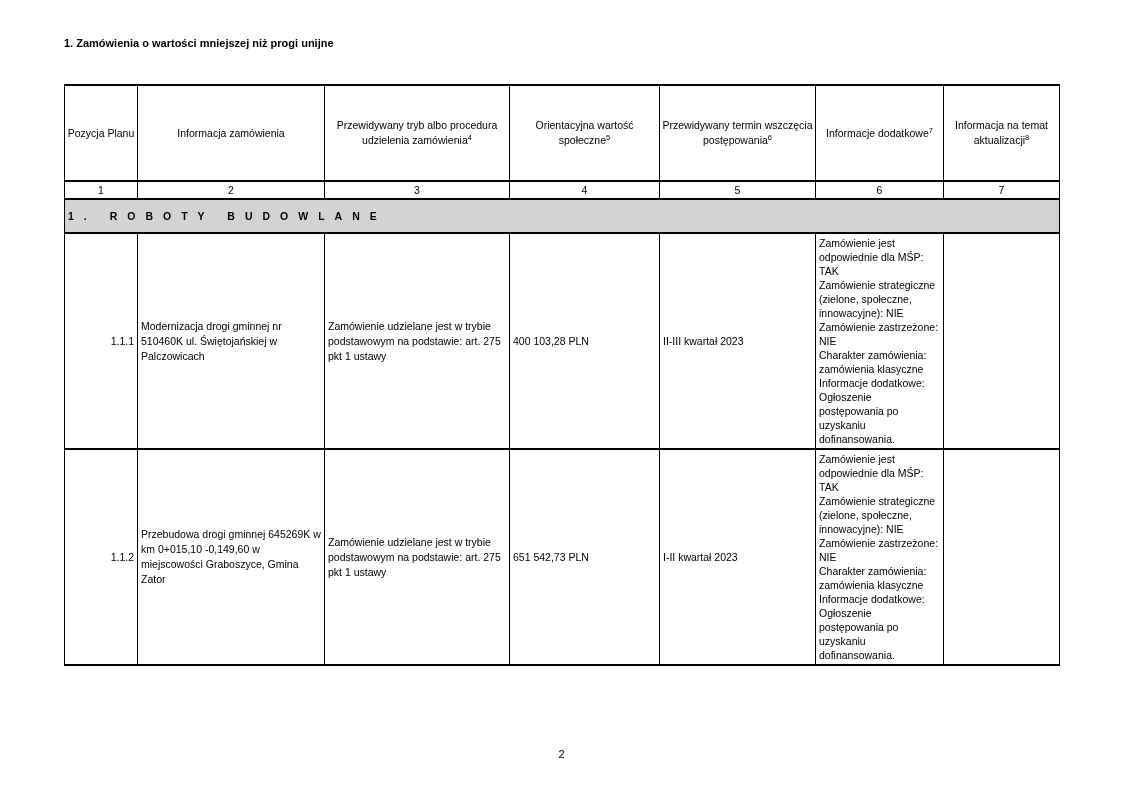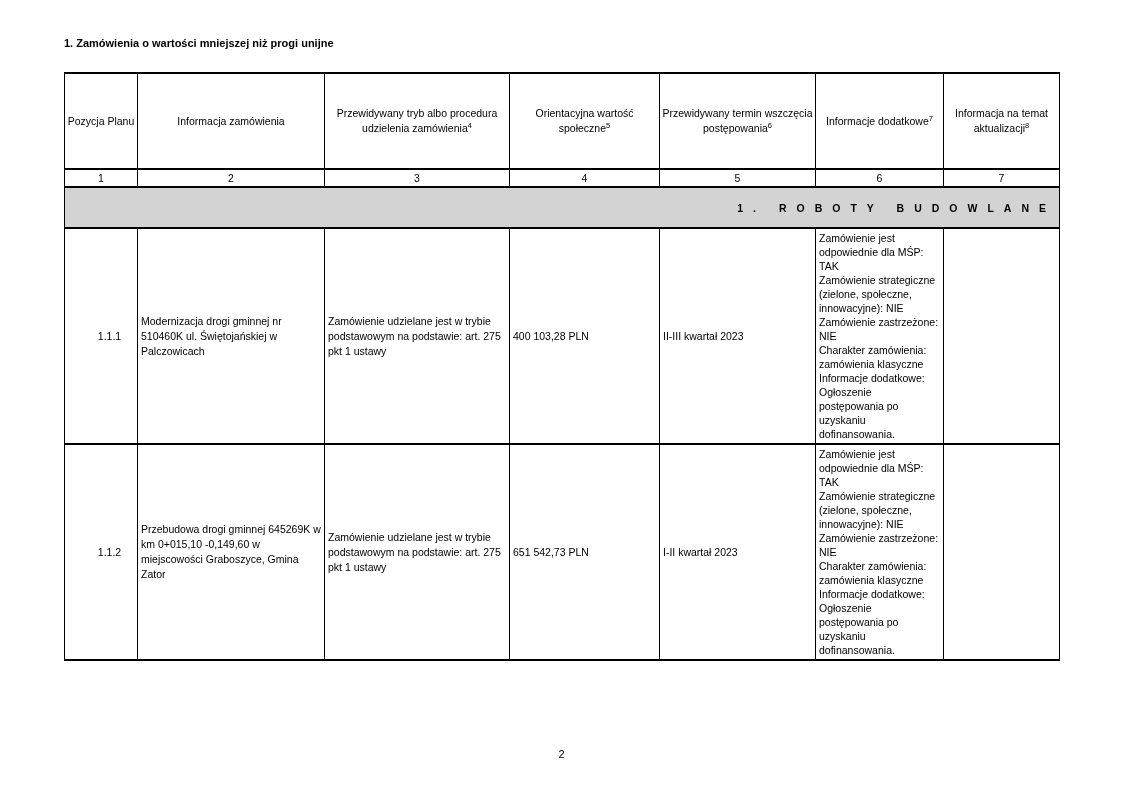--- a/index.html
+++ b/index.html
@@ -17,21 +17,21 @@
     position: absolute;
     left: 64px;
     top: 37px;
     font-size: 11px;
     font-weight: bold;
     white-space: nowrap;
   }
   table.plan-table {
     position: absolute;
     left: 64px;
-    top: 72px;
+    top: 84px;
     width: 995px;
     border-collapse: collapse;
     table-layout: fixed;
   }
   .plan-table col.c1 { width: 73px; }
   .plan-table col.c2 { width: 187px; }
   .plan-table col.c3 { width: 185px; }
   .plan-table col.c4 { width: 150px; }
   .plan-table col.c5 { width: 156px; }
   .plan-table col.c6 { width: 128px; }
@@ -52,28 +52,28 @@
     text-align: center;
     padding: 2px 2px;
   }
   .plan-table tr.num-row td {
     height: 18px;
     text-align: center;
     padding: 1px 2px;
     line-height: 14px;
   }
   .plan-table tr.section-row td {
-    height: 41px;
+    height: 34px;
     background: #d3d3d3;
-    text-align: right;
+    text-align: left;
     font-weight: bold;
     letter-spacing: 10px;
     line-height: 14px;
   }
-  .plan-table td.cell-position { text-align: center; padding-left: 20px; }
+  .plan-table td.cell-position { text-align: right; padding-left: 20px; }
   .plan-table td.cell-info {
     white-space: pre-line;
     line-height: 14px;
     vertical-align: middle;
     padding: 2px 4px 2px 3px;
   }
   .page-footer {
     position: absolute;
     top: 748px;
     left: 0;

